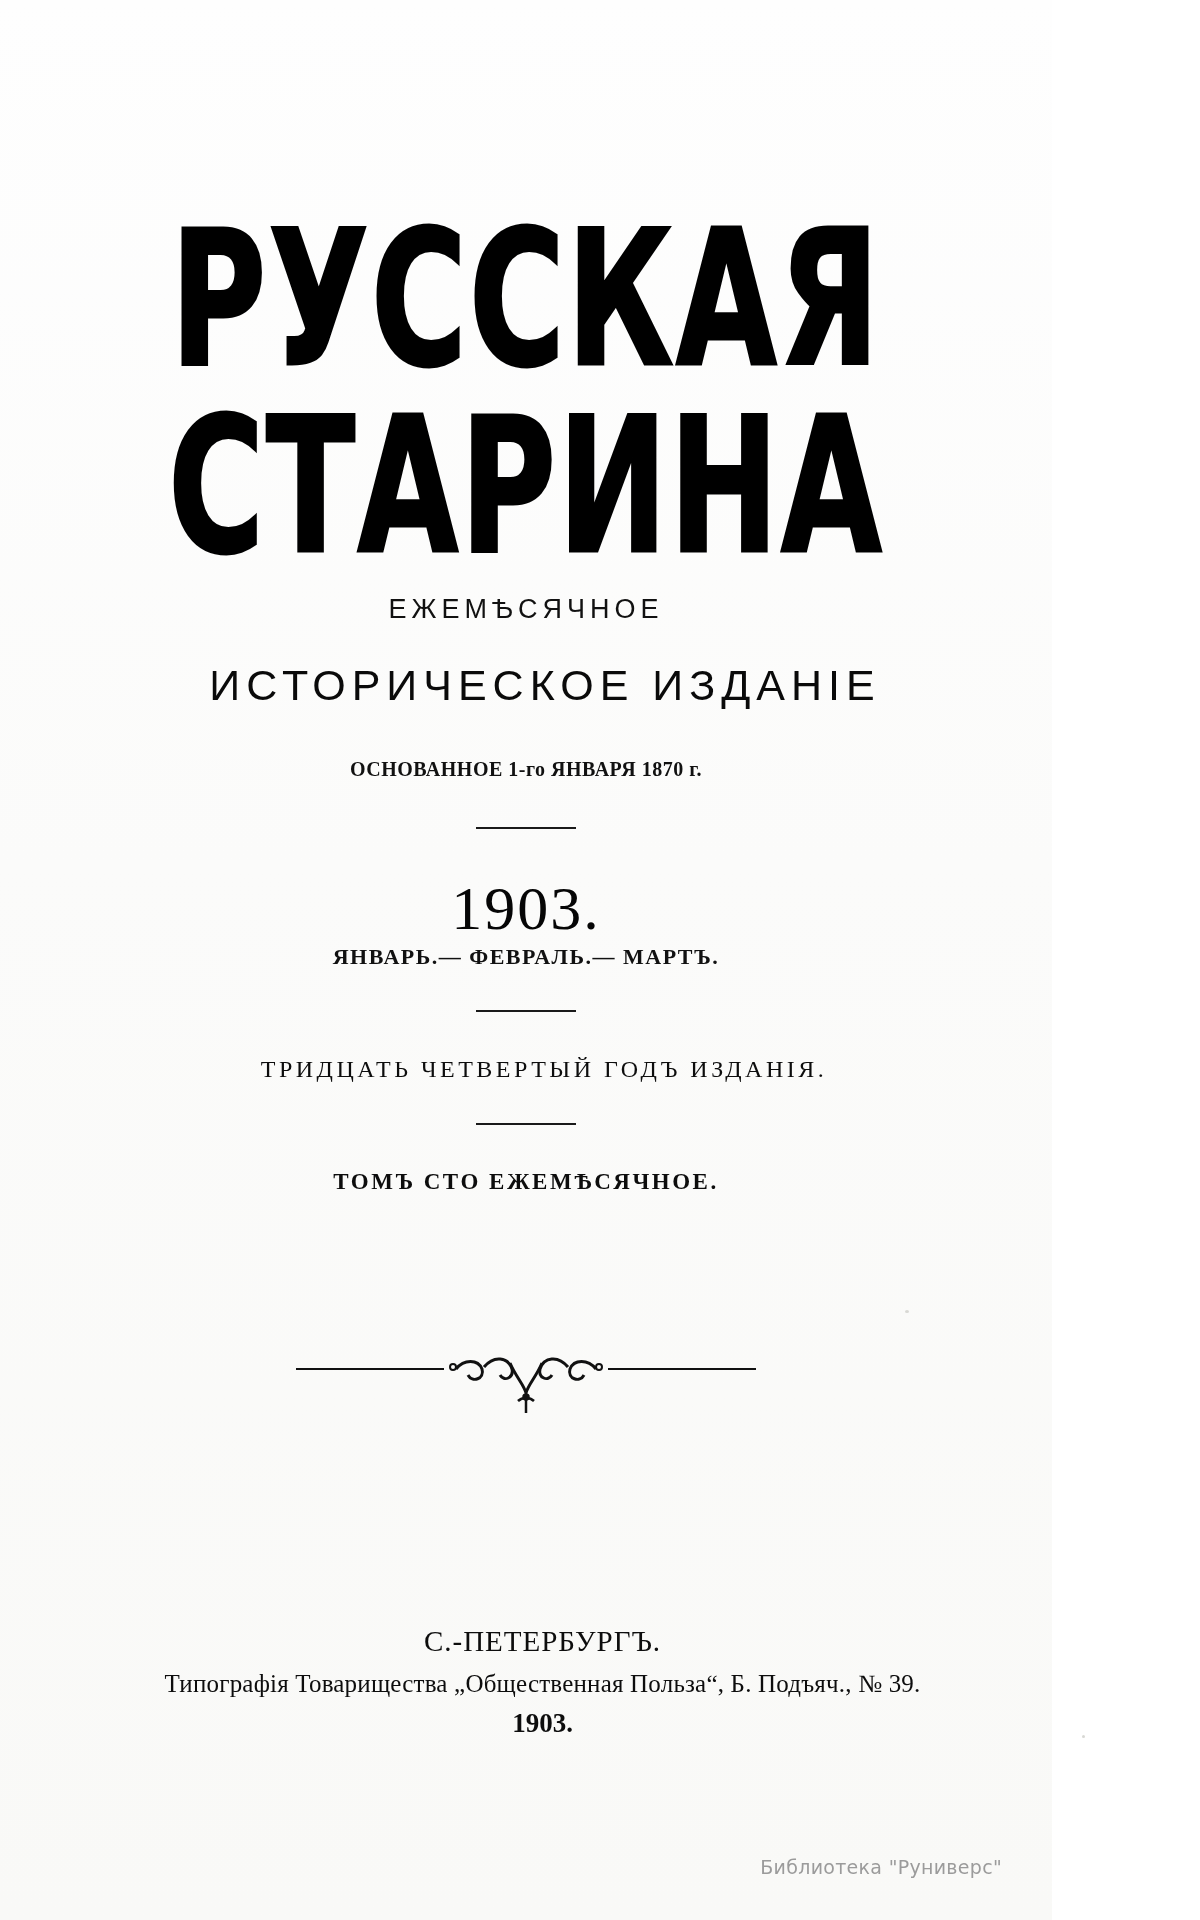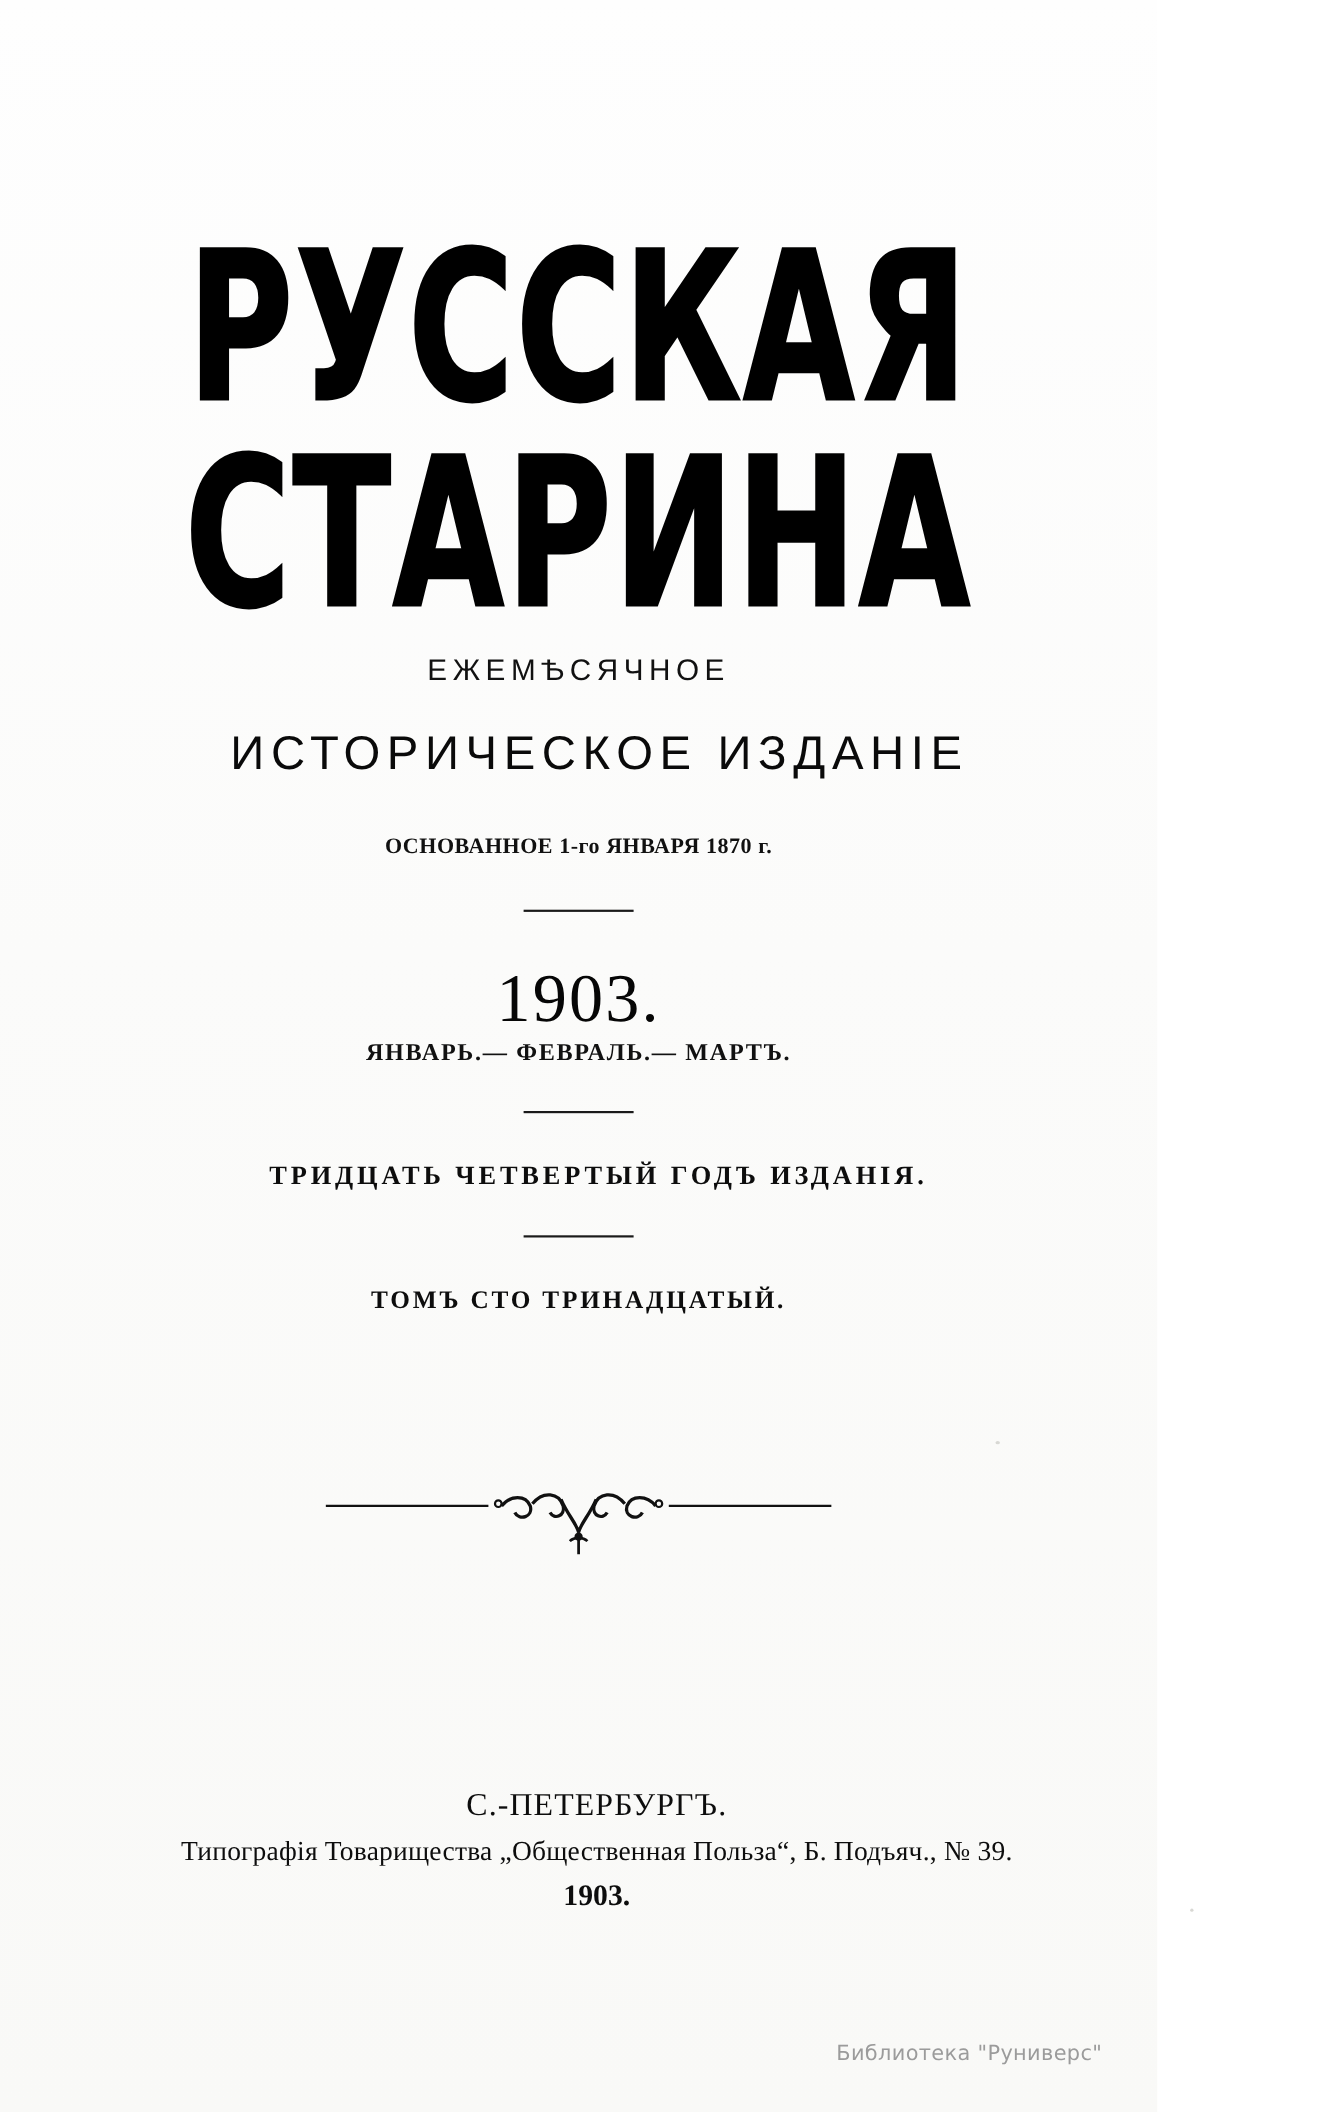--- a/index.html
+++ b/index.html
@@ -100,21 +100,21 @@
     font-family: "Liberation Serif", serif;
     font-weight: 700;
     font-size: 22px;
     letter-spacing: 1.5px;
     color: #111;
   }
 
   .yearline {
     margin-top: 44px;
     font-family: "Liberation Serif", serif;
-    font-weight: 700;
+    font-weight: 400;
     font-size: 24px;
     letter-spacing: 3.5px;
     color: #0d0d0d;
     padding-left: 36px;
   }
 
   .volume {
     margin-top: 44px;
     font-family: "Liberation Serif", serif;
     font-weight: 700;
@@ -201,21 +201,21 @@
     <div class="year">1903.</div>
 
     <div class="months">ЯНВАРЬ.— ФЕВРАЛЬ.— МАРТЪ.</div>
 
     <hr class="rule rule-2">
 
     <div class="yearline">ТРИДЦАТЬ ЧЕТВЕРТЫЙ ГОДЪ ИЗДАНІЯ.</div>
 
     <hr class="rule rule-3">
 
-    <div class="volume">ТОМЪ СТО ТРИНАДЦАТЫЙ.</div>
+    <div class="volume">ТОМЪ СТО ЕЖЕМѢСЯЧНОЕ.</div>
 
     <div class="ornament">
       <svg width="460" height="70" viewBox="0 0 460 70" aria-hidden="true">
         <line x1="0" y1="24" x2="148" y2="24" stroke="#111" stroke-width="2"></line>
         <line x1="312" y1="24" x2="460" y2="24" stroke="#111" stroke-width="2"></line>
         <g fill="none" stroke="#111" stroke-width="3">
           <path d="M160 24 c8,-10 22,-10 26,0 c3,10 -10,14 -14,6"></path>
           <path d="M300 24 c-8,-10 -22,-10 -26,0 c-3,10 10,14 14,6"></path>
           <path d="M188 22 c10,-12 24,-10 28,2 c2,9 -8,13 -12,6"></path>
           <path d="M272 22 c-10,-12 -24,-10 -28,2 c-2,9 8,13 12,6"></path>

